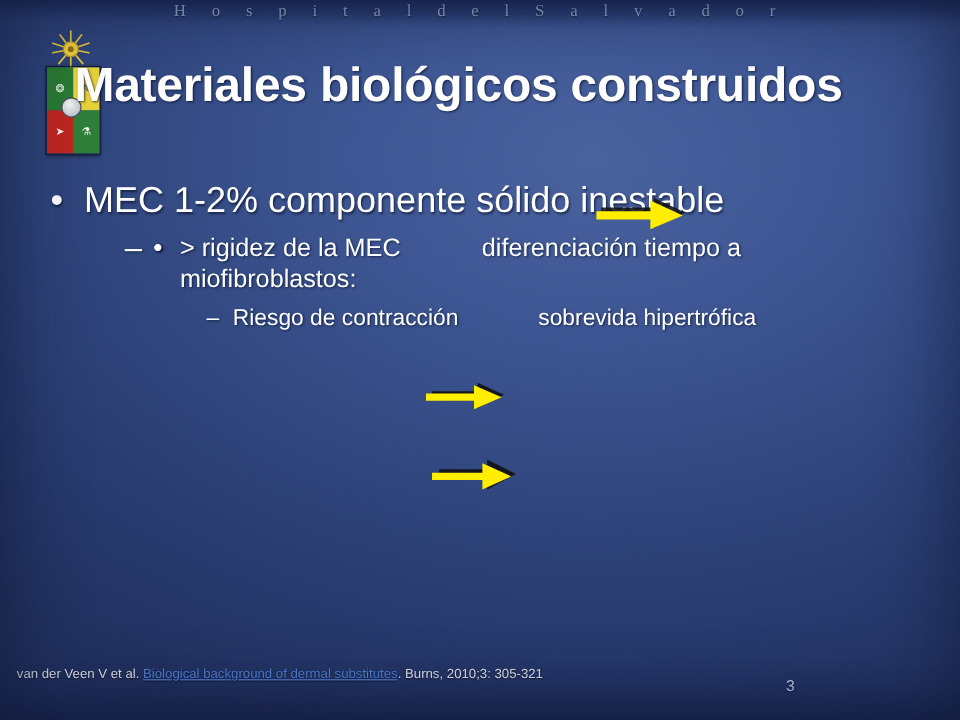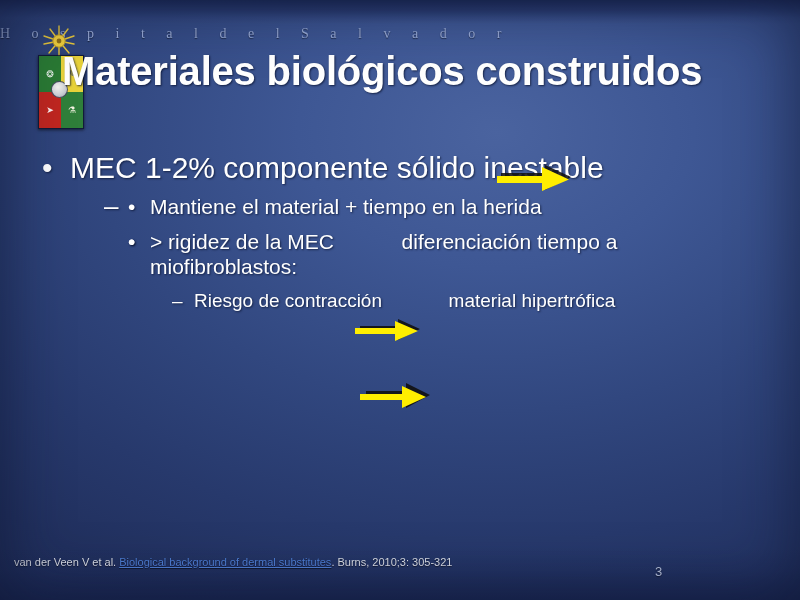--- a/index.html
+++ b/index.html
@@ -39,28 +39,27 @@
     background: linear-gradient(to bottom,
         rgba(28,42,88,0.96) 0%,
         rgba(38,56,108,0.86) 45%,
         rgba(46,66,122,0.45) 75%,
         rgba(48,70,128,0.0) 100%);
   }
   .hospital-name {
     position: absolute;
     left: 0; top: 2px;
     width: 800px;
-    text-align: left;
+    text-align: center;
     font-family: "Liberation Serif", serif;
     font-size: 14px;
     letter-spacing: 9px;
     color: #97a9d4;
     text-shadow: 0 1px 1px rgba(0,0,0,0.5);
     white-space: nowrap;
-    margin-top: 24px;
   }
 
   
   .crest {
     position: absolute;
     left: 34px; top: 24px;
     width: 52px; height: 104px;
   }
   .crest .sun {
     position: absolute;
@@ -268,39 +267,38 @@
       <span class="b-dot">•</span>
       <span>MEC 1-2% componente sólido inestable</span>
     </div>
 
     <div class="lvl2">
       <span class="b-dash">–</span>
     </div>
 
     <div class="lvl3">
       <span class="b-dot">•</span>
-      <span>Mantiene el material + tiempo en la herida</span>
     </div>
 
     <div class="lvl3">
       <span class="b-dot">•</span>
     </div>
 
     <div class="lvl3">
       <span class="b-dot">•</span>
       <span>&gt; rigidez de la MEC</span>
       <span class="gapspan"></span>
       <span>diferenciación tiempo a miofibroblastos:</span>
     </div>
 
     <div class="lvl4">
       <span class="b-dash">–</span>
       <span>Riesgo de contracción</span>
       <span class="gapspan"></span>
-      <span>material hipertrófica</span>
+      <span>sobrevida hipertrófica</span>
     </div>
   </div>
 
   <svg class="arrow" style="left:495px; top:160px; width:86px; height:32px;" viewBox="0 0 86 32">
     <path d="M6,22 L50,22 L50,30 L76,17 L50,5 L50,13 L6,13 Z" fill="#111111" opacity="0.88"></path>
     <path d="M2,16 L47,16 L47,7 L74,19.5 L47,31 L47,23 L2,23 Z" fill="#ffee00"></path>
   </svg>
 
   <svg class="arrow" style="left:352px; top:316px; width:76px; height:26px;" viewBox="0 0 76 26">
     <path d="M8,17 L46,17 L46,24 L68,13 L46,3 L46,10 L8,10 Z" fill="#111111" opacity="0.9"></path>

